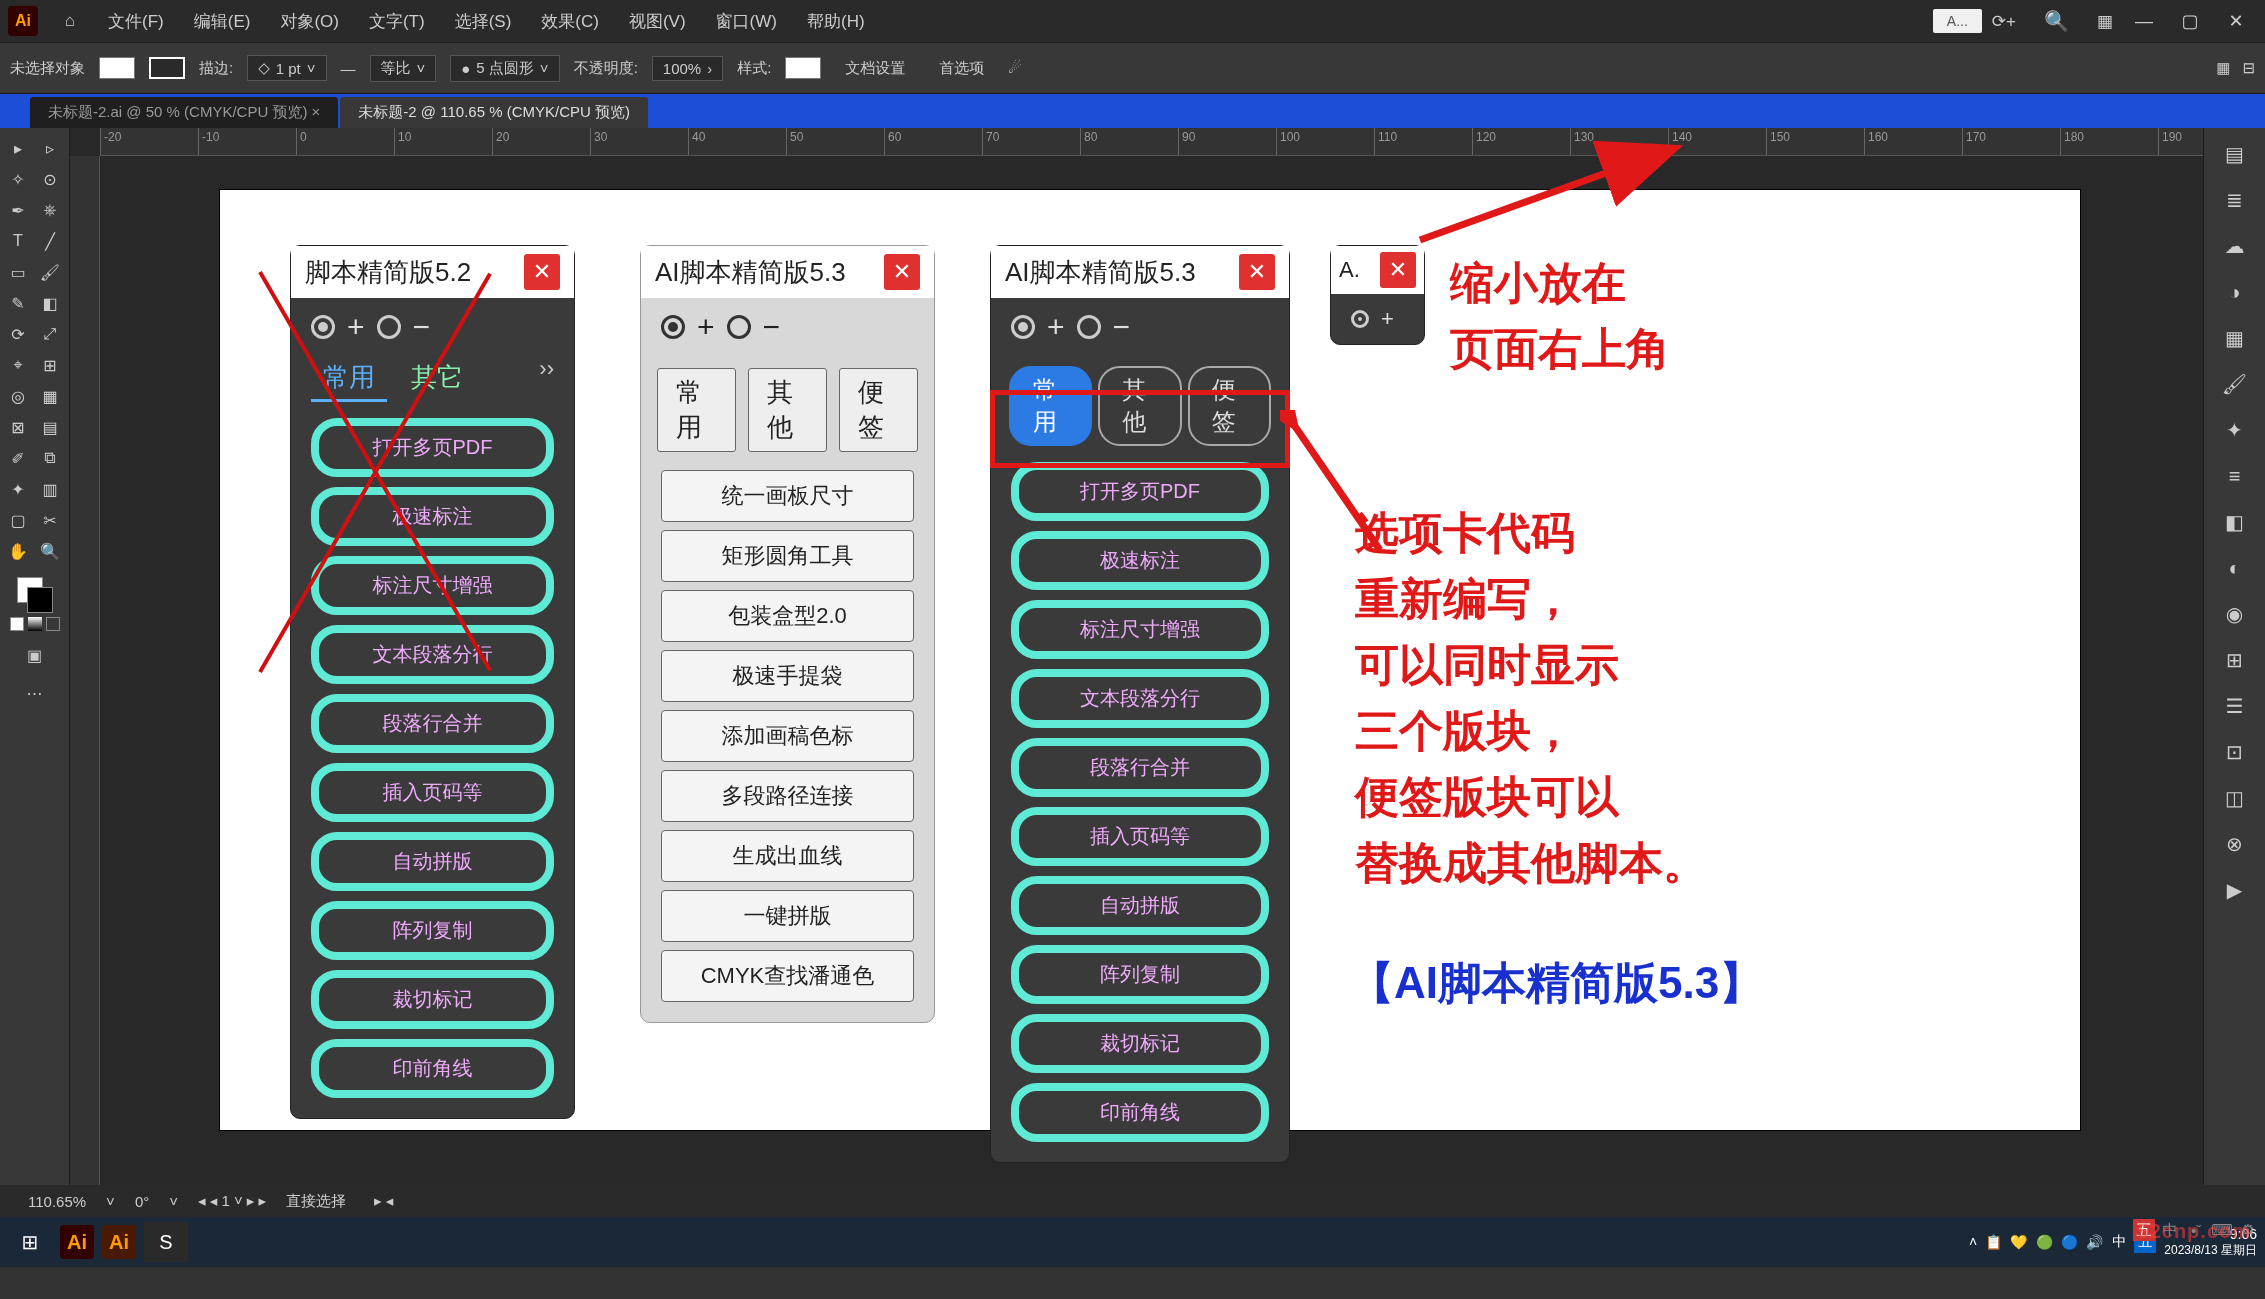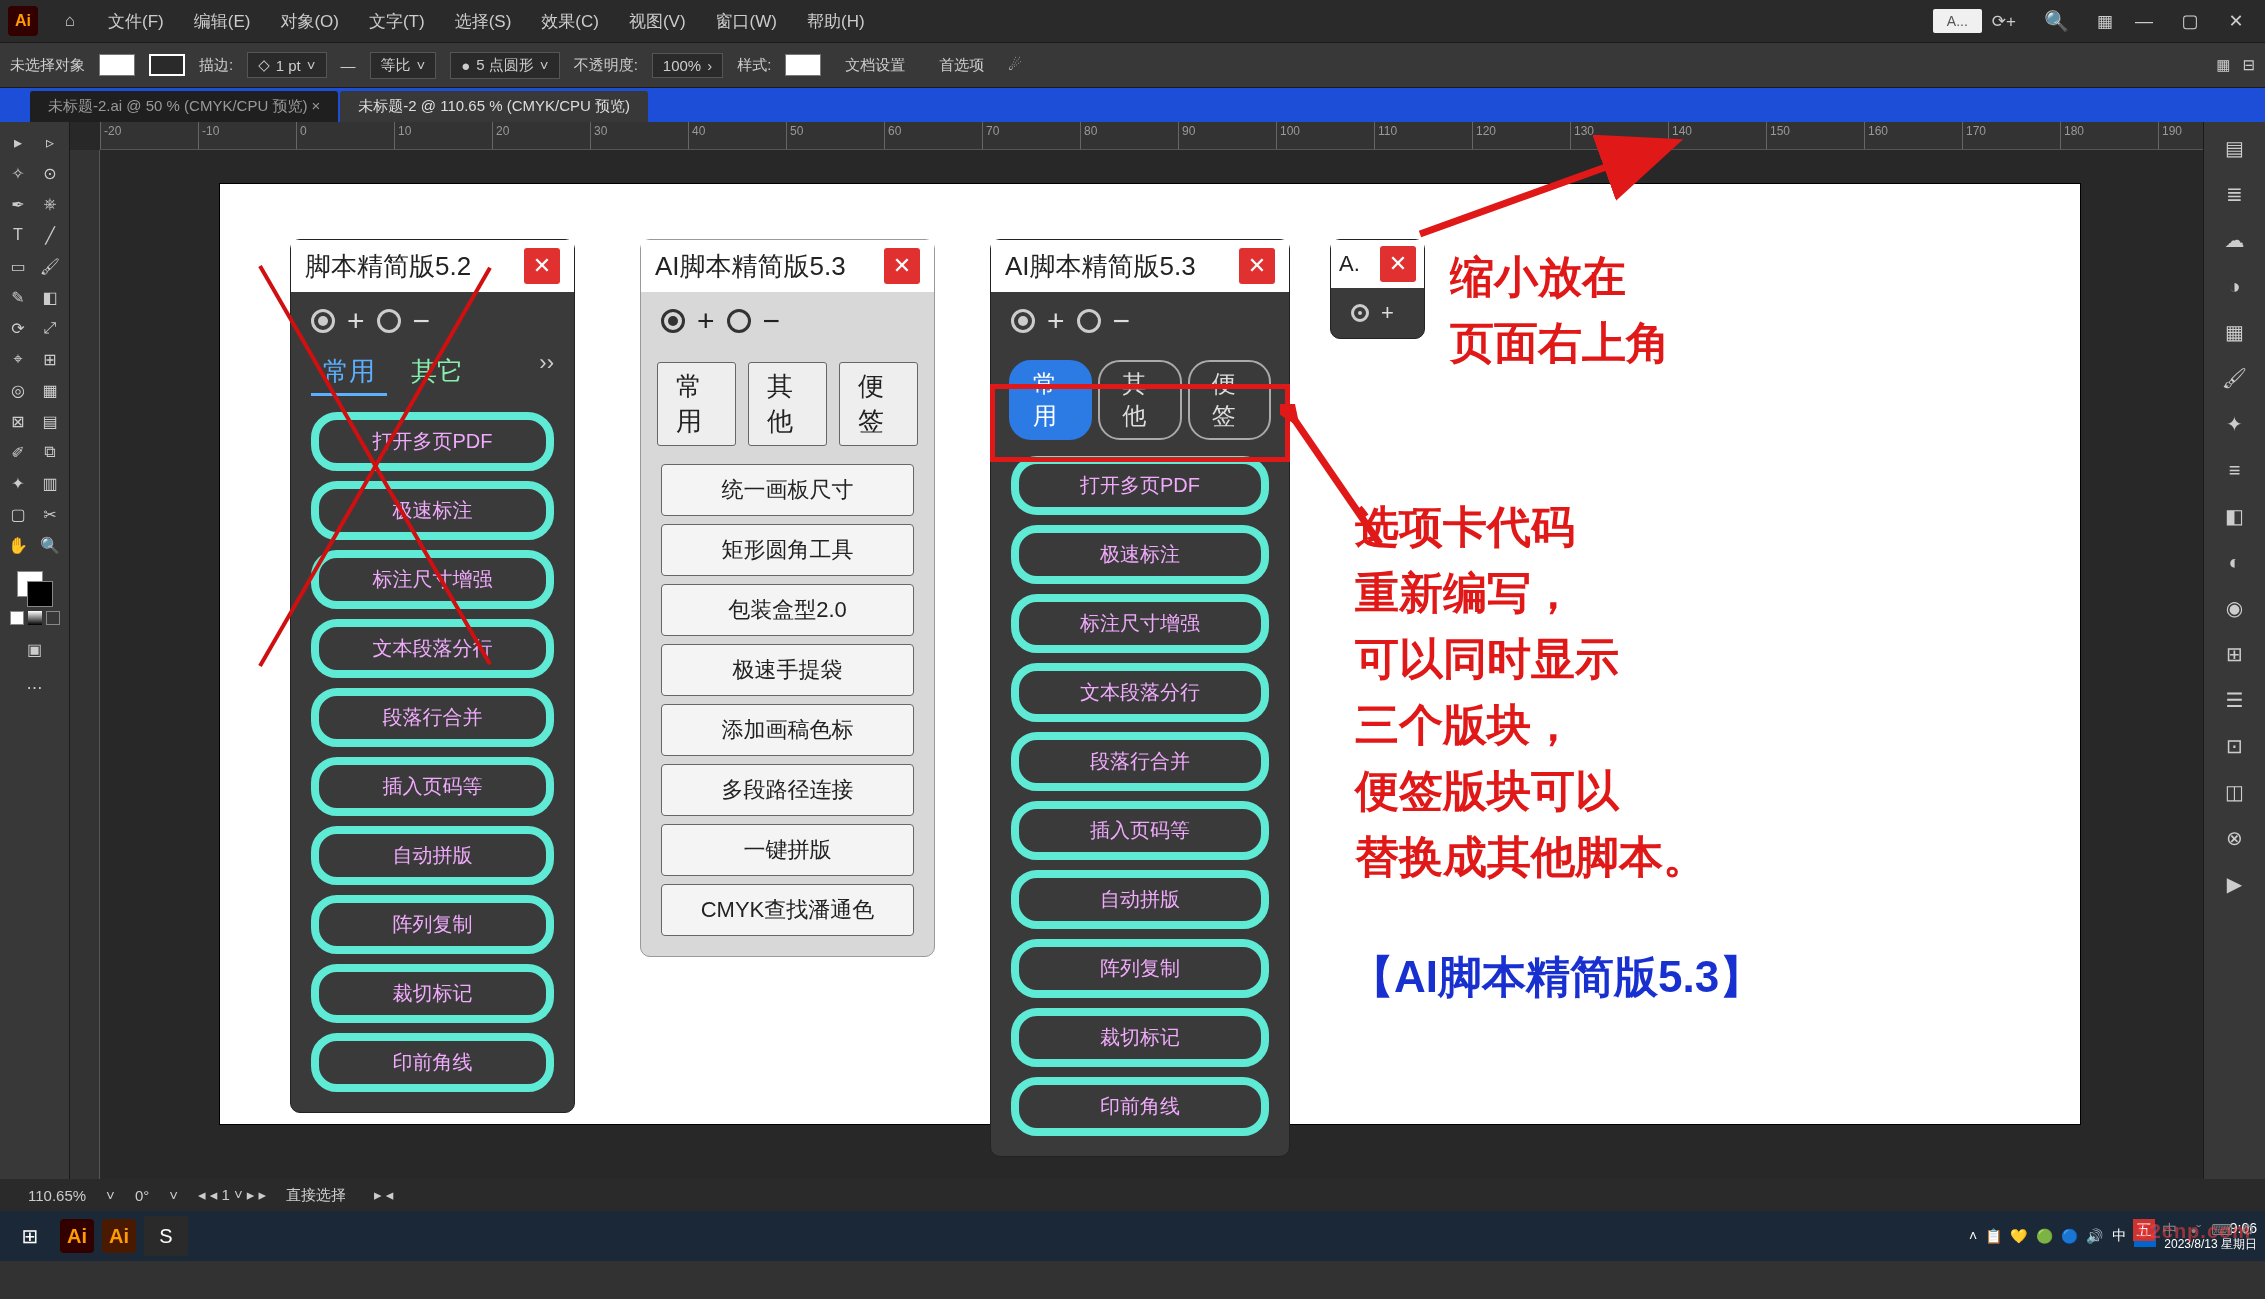--- a/index.html
+++ b/index.html
@@ -6,21 +6,21 @@
 body{background:#323232;overflow:hidden;width:2265px;height:1299px;position:relative}
 .topbar{height:42px;background:#2a2a2a;display:flex;align-items:center;padding:0 8px;color:#ccc;font-size:17px;gap:18px}
 .ai-logo{width:30px;height:30px;background:#330000;color:#ff9a00;display:flex;align-items:center;justify-content:center;font-weight:bold;font-size:16px;border-radius:4px}
 .home-ico{width:28px;height:28px;color:#ccc;display:flex;align-items:center;justify-content:center}
 .menu-item{cursor:pointer;padding:2px 6px}
 .topbar-right{margin-left:auto;display:flex;align-items:center;gap:10px}
 .mini-panel-top{background:#f0f0f0;color:#555;padding:4px 14px;font-size:14px;border-radius:2px}
 .search-ico{color:#ccc;font-size:20px;padding:0 18px}
 .win-btns{display:flex;gap:4px}
 .win-btn{width:42px;height:28px;display:flex;align-items:center;justify-content:center;color:#ccc;font-size:18px}
-.controlbar{height:46px;background:#383838;display:flex;align-items:center;padding:0 10px;color:#ccc;font-size:15px;gap:14px;border-top:1px solid #1a1a1a;border-bottom:1px solid #1a1a1a}
+.controlbar{height:52px;background:#383838;display:flex;align-items:center;padding:0 10px;color:#ccc;font-size:15px;gap:14px;border-top:1px solid #1a1a1a;border-bottom:1px solid #1a1a1a}
 .cb-box{background:#2a2a2a;padding:3px 10px;border:1px solid #555;display:flex;align-items:center;gap:6px}
 .cb-swatch{width:36px;height:22px;background:#fff;border:1px solid #777}
 .tabbar{height:34px;background:#1d4ed8;display:flex;align-items:flex-end;padding-left:30px;color:#999;font-size:15px}
 .tab{padding:6px 18px;background:#1f1f1f;margin-right:2px;border-radius:3px 3px 0 0}
 .tab.active{background:#383838;color:#ddd}
 .main-area{position:relative;height:1057px;display:flex}
 .toolbar-left{width:70px;background:#383838;display:flex;flex-direction:column;flex-wrap:wrap;padding:6px 4px;gap:2px;border-right:1px solid #1a1a1a}
 .tool{width:28px;height:28px;color:#ccc;display:flex;align-items:center;justify-content:center;font-size:16px}
 .tool-grid{display:grid;grid-template-columns:1fr 1fr;gap:3px}
 .color-swatches{margin-top:10px;display:flex;flex-direction:column;gap:4px;align-items:center}
@@ -285,20 +285,21 @@
             <span class="t">其他</span>
             <span class="t">便签</span>
           </div>
         <div class="sp-body" id="p2body">
             <div class="sp-btn">统一画板尺寸</div>
             <div class="sp-btn">矩形圆角工具</div>
             <div class="sp-btn">包装盒型2.0</div>
             <div class="sp-btn">极速手提袋</div>
             <div class="sp-btn">添加画稿色标</div>
             <div class="sp-btn">多段路径连接</div>
+            <div class="sp-btn">生成出血线</div>
             <div class="sp-btn">一键拼版</div>
             <div class="sp-btn">CMYK查找潘通色</div>
           </div>
       </div>
 
       <div class="script-panel sp-dark" style="left:770px;top:55px;width:300px">
         <div class="sp-titlebar">
             <span>AI脚本精简版5.3</span>
             <span class="sp-close">✕</span>
           </div>

